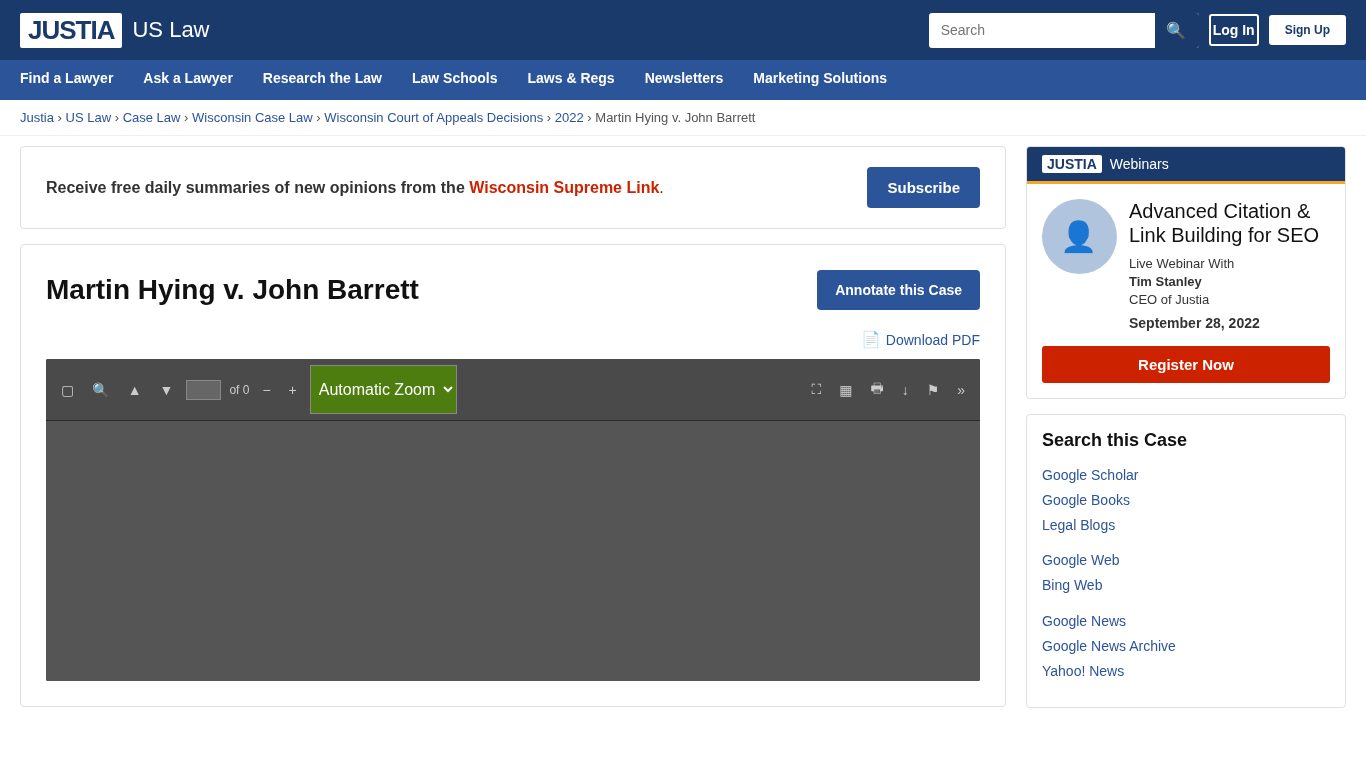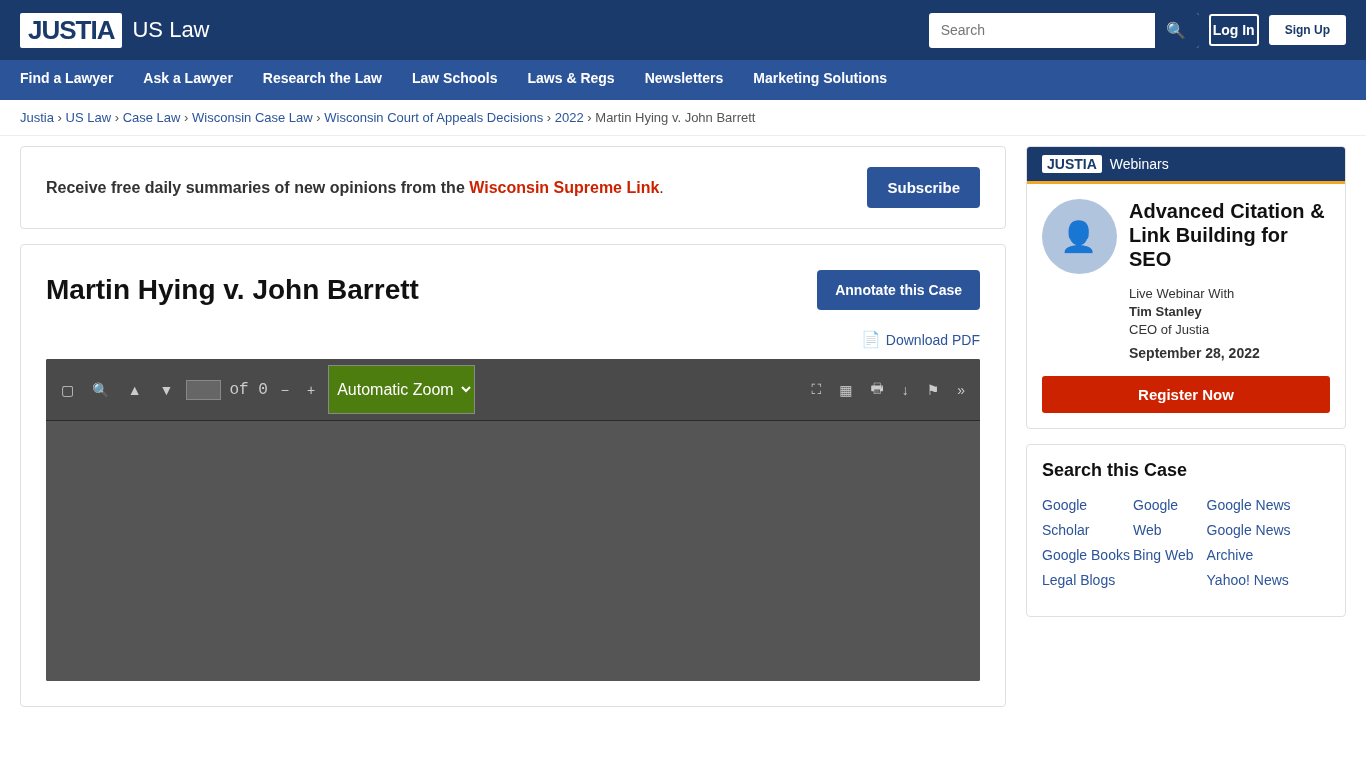--- a/index.html
+++ b/index.html
@@ -231,21 +231,21 @@
     }
     .pdf-page-input {
       background: #666;
       border: 1px solid #888;
       color: #fff;
       width: 35px;
       padding: 2px 4px;
       text-align: center;
       font-size: 12px;
     }
-    .pdf-of { color: #ccc; font-size: 16px; font-family: Liberation Mono, monospace; }
+    .pdf-of { color: #ccc; font-size: 12px; }
     .pdf-zoom-select {
       background: #4d7c0f;
       border: 1px solid #888;
       color: #fff;
       padding: 14px 4px;
       font-size: 16px;
       cursor: pointer;
     }
     .pdf-content {
       background: #555;
@@ -298,24 +298,24 @@
       flex-shrink: 0;
       overflow: hidden;
       display: flex;
       align-items: center;
       justify-content: center;
       font-size: 30px;
       color: #fff;
     }
     .ad-text h3 {
       font-size: 20px;
-      font-weight: bold;
+      font-weight: normal;
       color: #111;
       line-height: 1.2;
-      margin-bottom: 14px;
+      margin-bottom: 8px;
     }
     .ad-text p {
       font-size: 13px;
       color: #333;
       line-height: 1.4;
     }
     .ad-text .bold { font-weight: bold; }
     .ad-text .date { font-weight: bold; margin-top: 5px; display: block; }
     .btn-register {
       display: block;
@@ -340,21 +340,21 @@
       background: #fff;
     }
     .search-case-title {
       font-size: 18px;
       font-weight: bold;
       color: #111;
       margin-bottom: 12px;
     }
     .search-case-links {
       display: flex;
-      flex-direction: row;
+      flex-direction: column;
       gap: 2px;
     }
     .search-case-links a {
       color: #2c5499;
       text-decoration: none;
       font-size: 14px;
       line-height: 1.8;
     }
     .link-group {
       margin-bottom: 8px;

